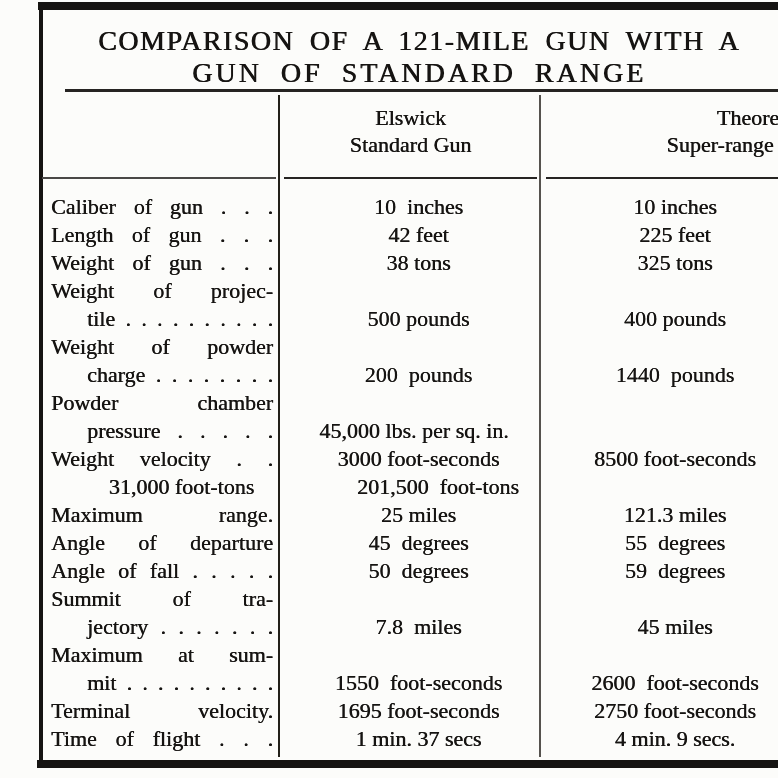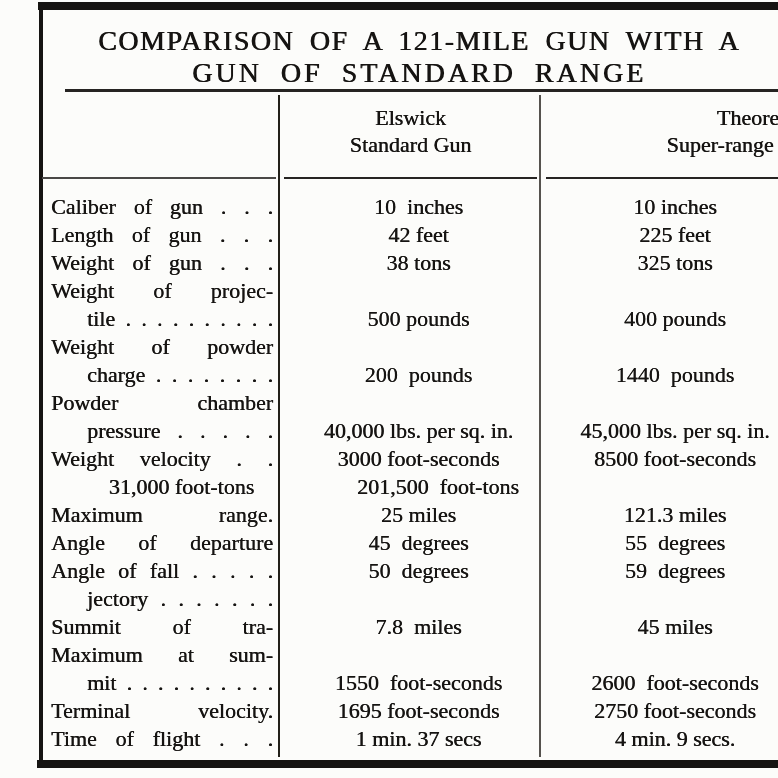--- a/index.html
+++ b/index.html
@@ -148,21 +148,20 @@
           <div class="lline cont">charge . . . . . . . .</div>
         </div>
         <div class="c-val c-val1">200  pounds</div>
         <div class="c-val c-val2">1440  pounds</div>
       </div>
       <div class="row">
         <div class="c-label">
           <div class="lline">Powder chamber</div>
           <div class="lline cont">pressure . . . . .</div>
         </div>
-        <div class="c-val c-val1">40,000 lbs. per sq. in.</div>
         <div class="c-val c-val2">45,000 lbs. per sq. in.</div>
       </div>
       <div class="row">
         <div class="c-label">
           <div class="lline">Weight velocity . .</div>
         </div>
         <div class="c-val c-val1">3000 foot-seconds</div>
         <div class="c-val c-val2">8500 foot-seconds</div>
       </div>
       <div class="row">
@@ -185,22 +184,22 @@
       </div>
       <div class="row">
         <div class="c-label">
           <div class="lline">Angle of fall . . . . .</div>
         </div>
         <div class="c-val c-val1">50  degrees</div>
         <div class="c-val c-val2">59  degrees</div>
       </div>
       <div class="row">
         <div class="c-label">
+          <div class="lline">Summit of tra-</div>
           <div class="lline cont">jectory . . . . . . .</div>
-          <div class="lline">Summit of tra-</div>
         </div>
         <div class="c-val c-val1">7.8  miles</div>
         <div class="c-val c-val2">45 miles</div>
       </div>
       <div class="row">
         <div class="c-label">
           <div class="lline">Maximum at sum-</div>
           <div class="lline cont">mit . . . . . . . . . .</div>
         </div>
         <div class="c-val c-val1">1550  foot-seconds</div>

